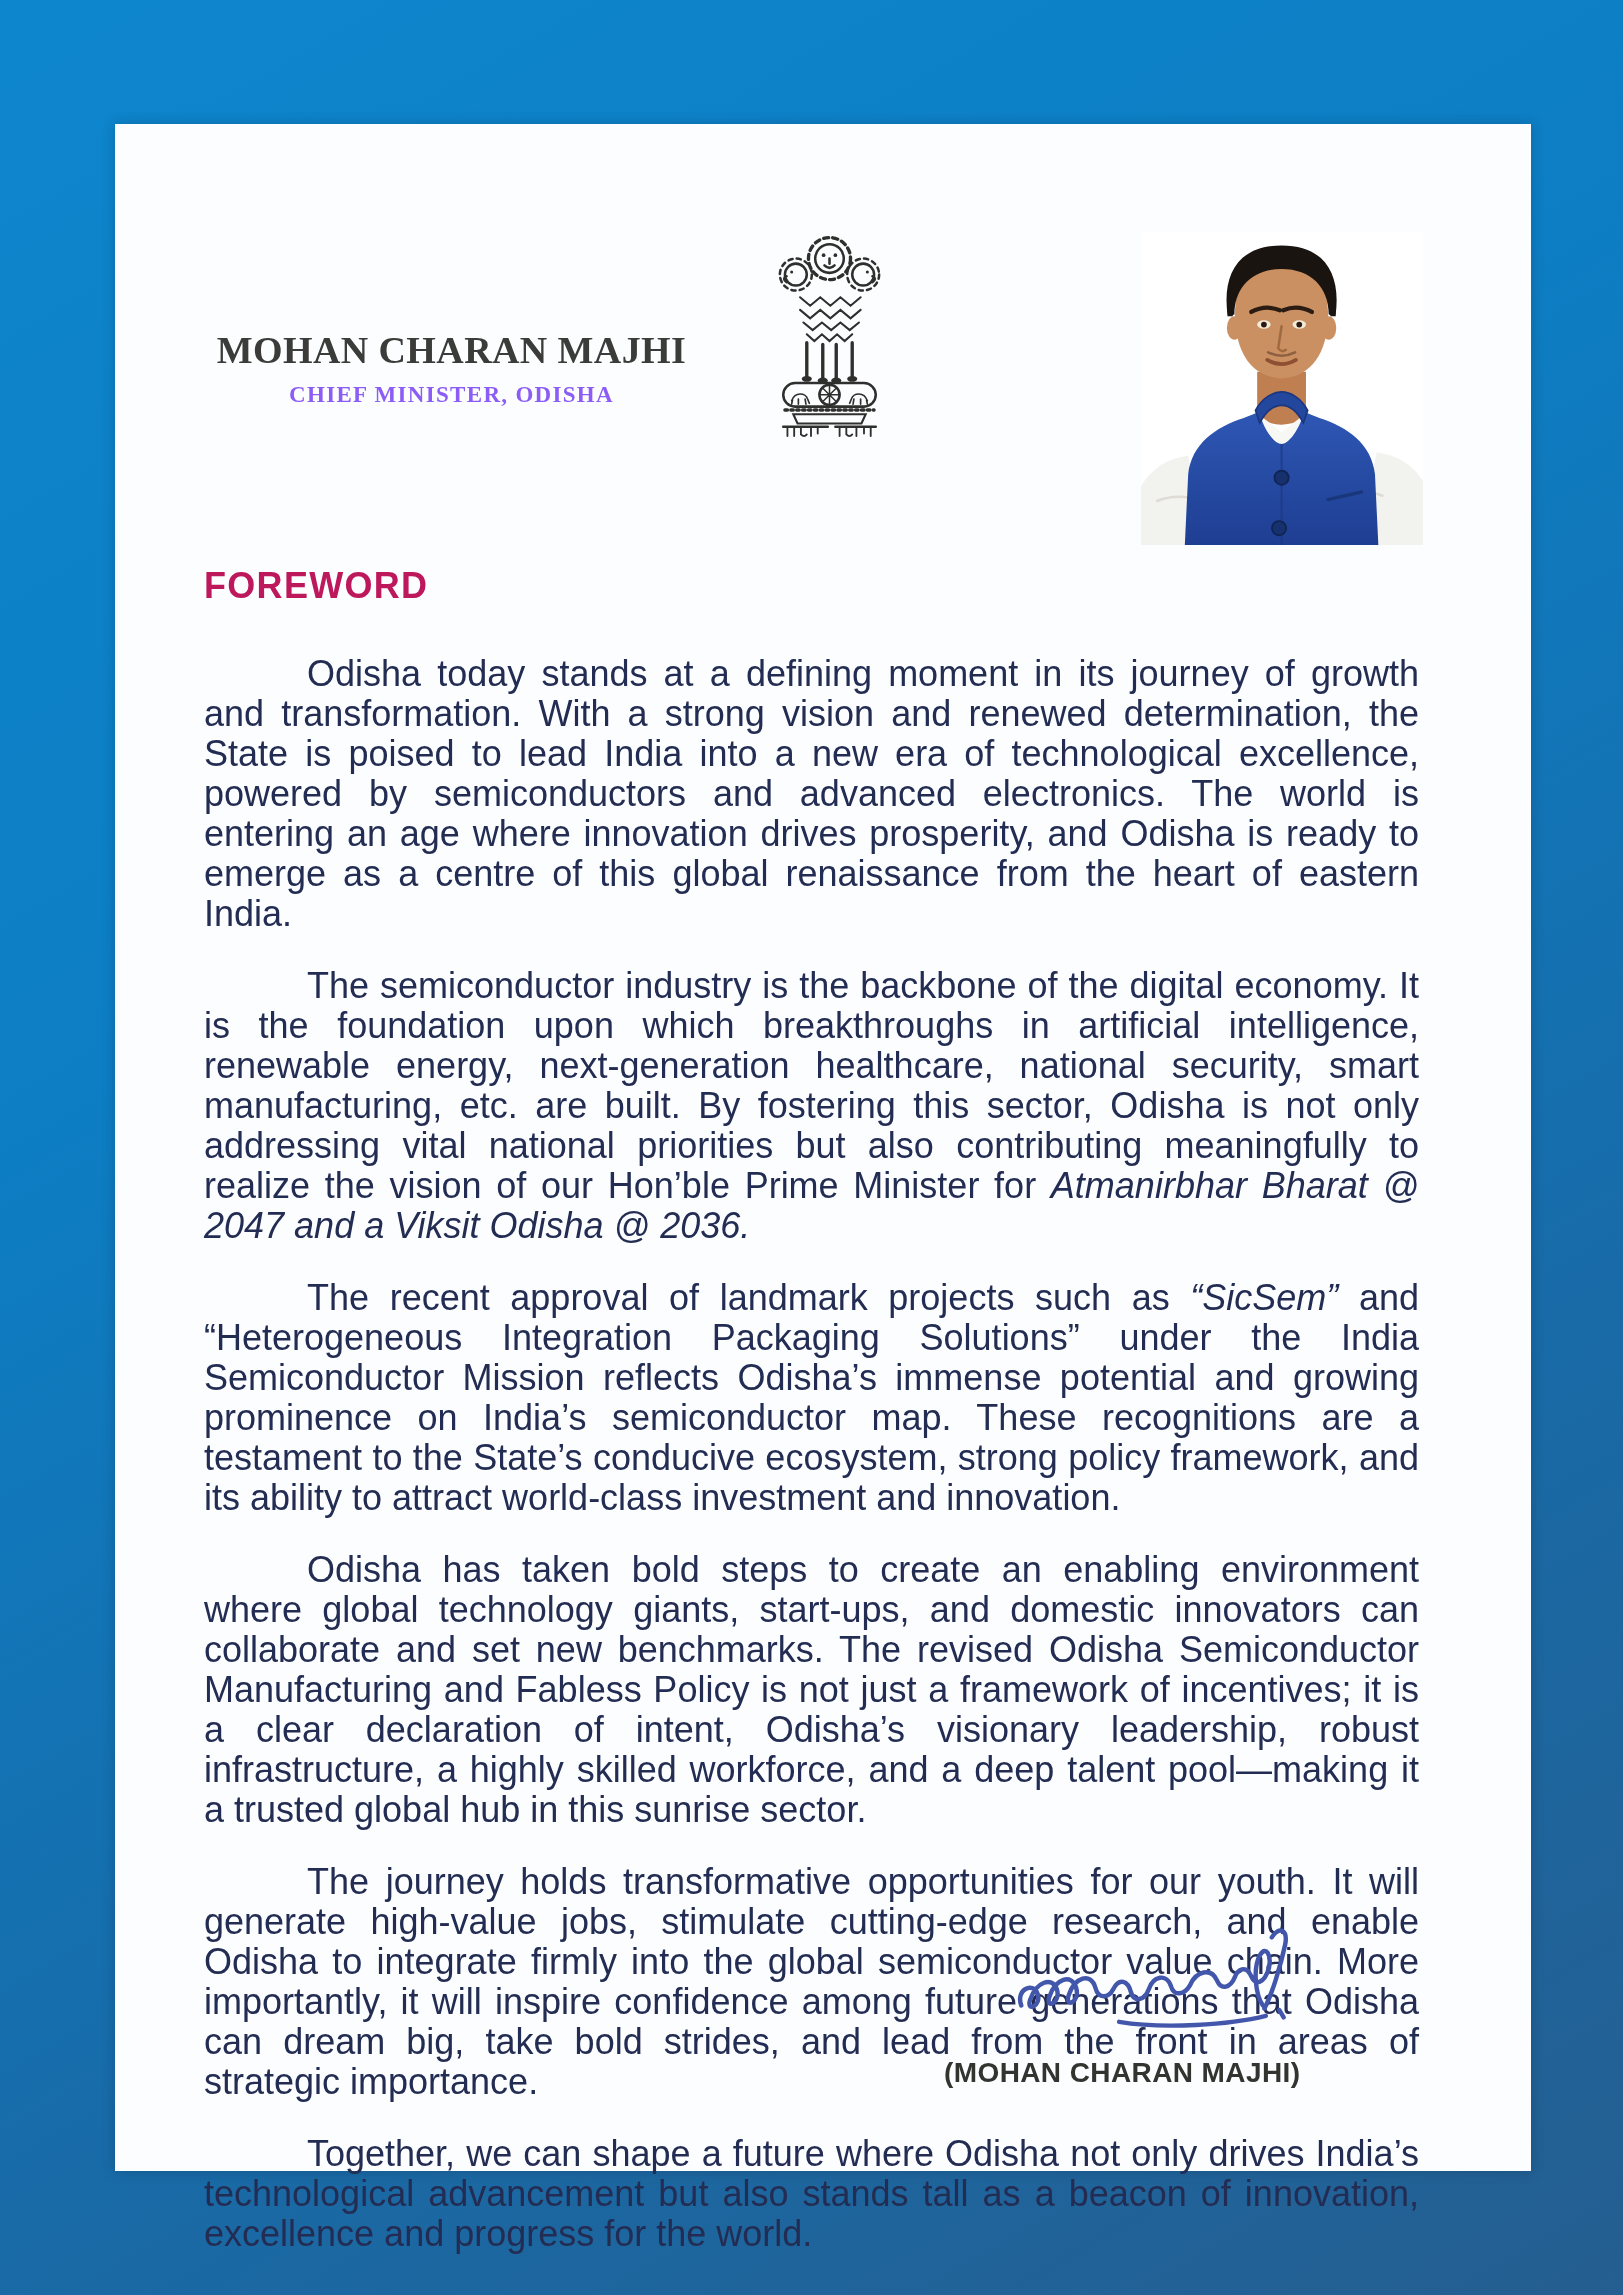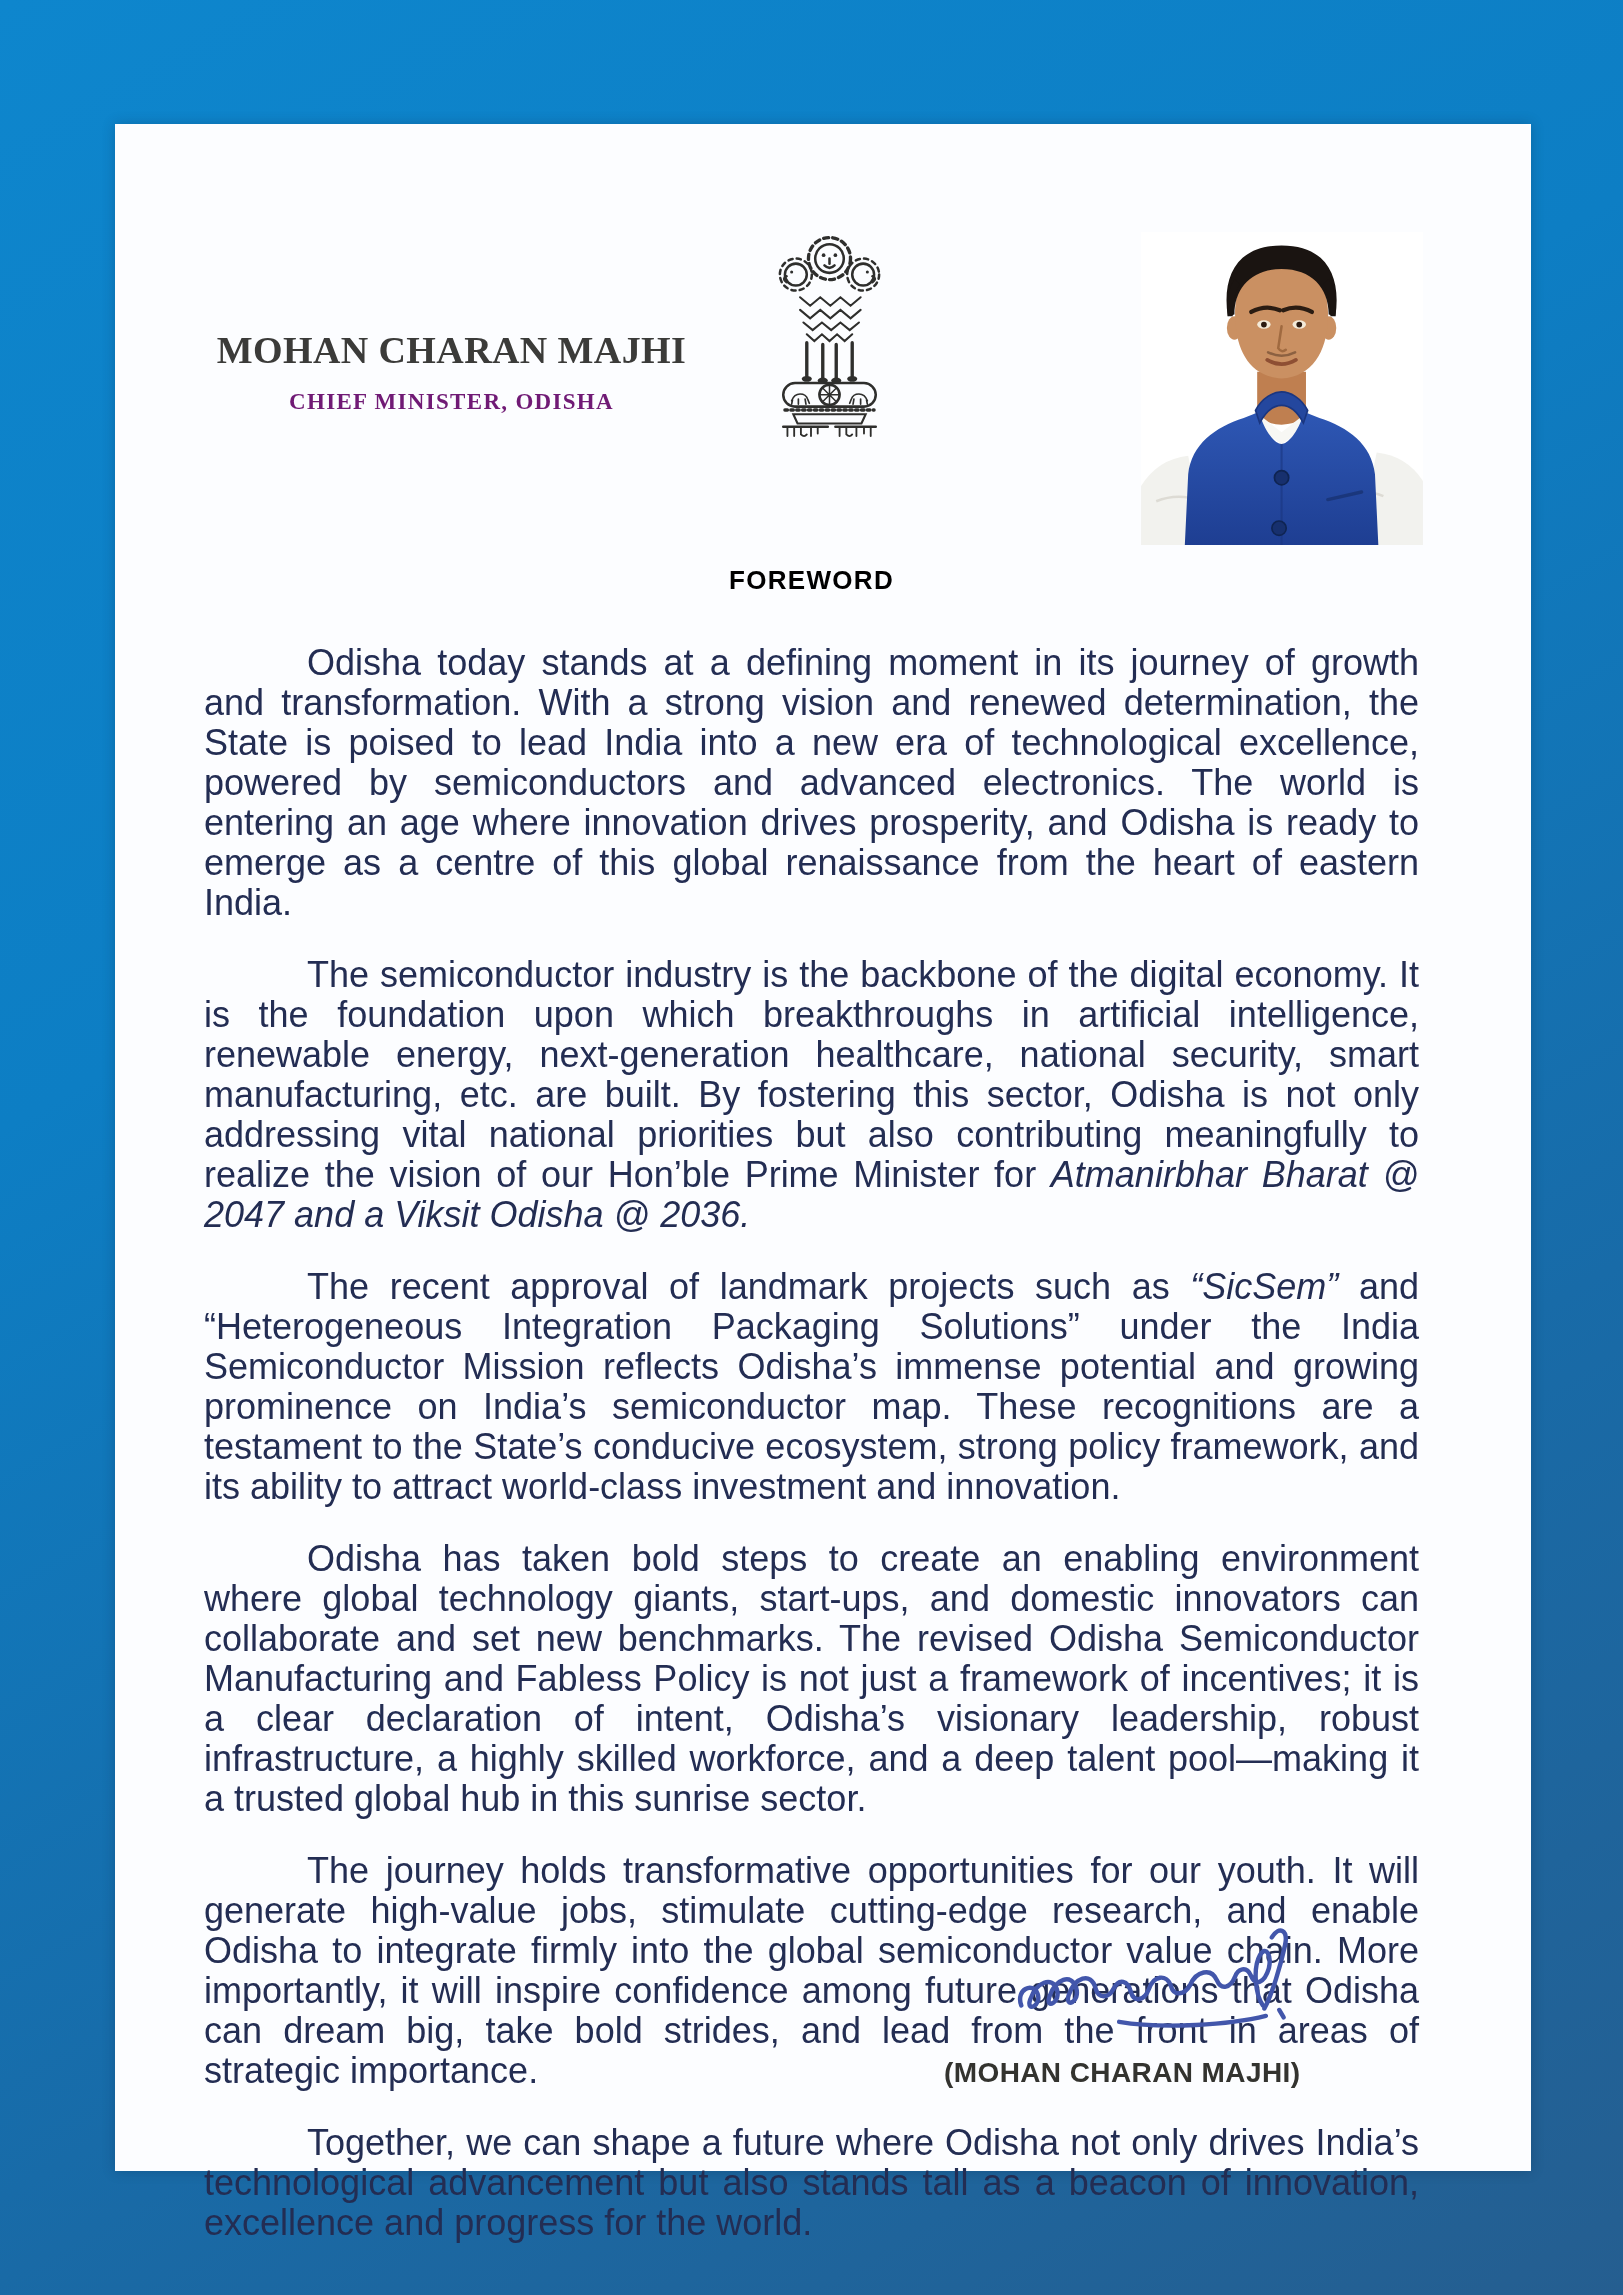--- a/index.html
+++ b/index.html
@@ -9,29 +9,29 @@
     font-family:"Liberation Sans",sans-serif;
   }
   .page{
     position:absolute;left:115px;top:124px;width:1392px;height:2047px;
     background:#fcfdff;box-shadow:0 0 11.8px rgba(0,30,60,.25);padding-left:24px;
   }
   
   .name-block{position:absolute;left:59px;top:204px;width:555px;text-align:center;
     font-family:"Liberation Serif",serif;color:#3b3b39;}
   .official-name{font-size:38px;font-weight:bold;letter-spacing:0.4px;white-space:nowrap;}
-  .official-title{font-size:23px;font-weight:bold;letter-spacing:1.3px;margin-top:17px;color:#701a75;}
+  .official-title{font-size:23px;font-weight:bold;letter-spacing:1.3px;margin-top:10px;color:#8b5cf6;}
   .emblem{position:absolute;left:643px;top:98px;width:143px;height:217px;}
   .emblem svg{width:100%;height:100%;}
   .portrait{position:absolute;left:1026px;top:108px;width:282px;height:313px;}
   .portrait svg{width:100%;height:100%;display:block;}
   
   .content{position:absolute;left:89px;top:441px;width:1215px;}
-  .foreword-title{font-size:26px;font-weight:bold;letter-spacing:1.3px;text-align:center;
-    margin:0 0 47px 0;color:#000000;}
+  .foreword-title{font-size:36px;font-weight:bold;letter-spacing:1.3px;text-align:left;
+    margin:0 0 47px 0;color:#be185d;}
   .bodytext p{font-size:36px;line-height:40px;margin:0 0 32px 0;text-indent:103px;
     text-align:justify;color:#232d53;}
   .bodytext p i{font-style:italic;}
   
   .signature-block{position:absolute;left:829px;top:1800px;width:454px;text-align:left;}
   .sig-svg{width:336px;height:126px;display:block;margin:0 auto;}
   .signed-name{font-size:28px;font-weight:bold;color:#33332f;margin-top:6.7px;letter-spacing:0.4px;}
 </style>
 </head>
 <body>

